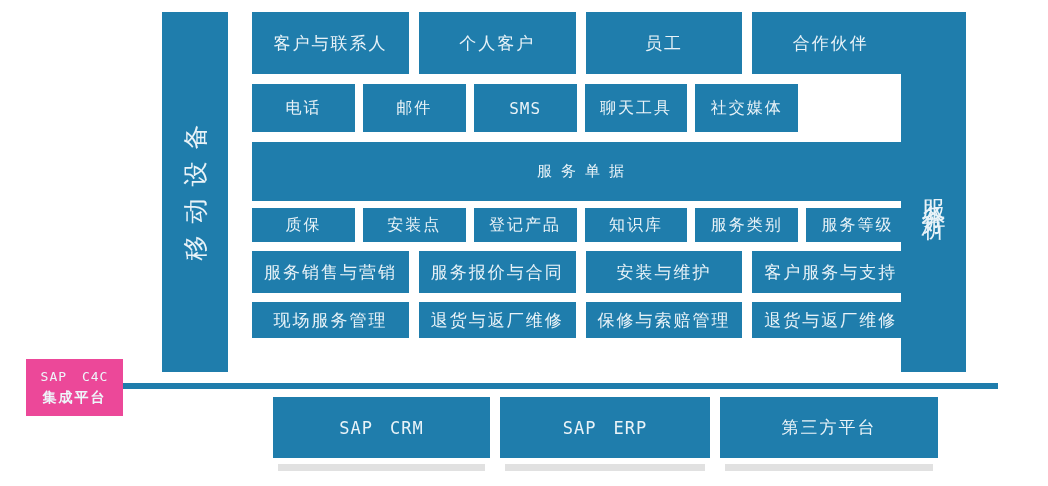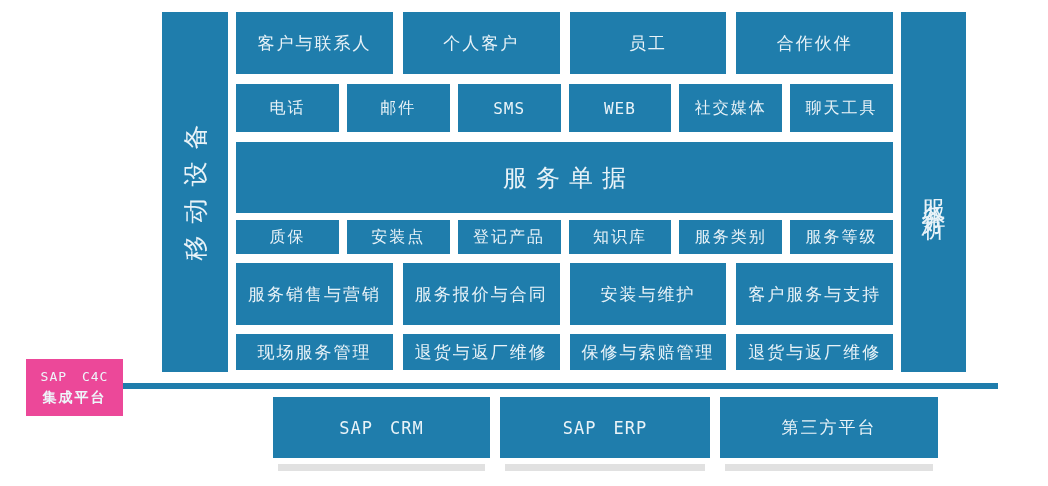--- a/index.html
+++ b/index.html
@@ -19,30 +19,30 @@
   .vbar { position:absolute; top:12px; width:66px; height:360px; background:#1f7dac;
           display:flex; align-items:center; justify-content:center; }
   .vbar-left  { left:162px; }
   .vbar-right { left:901px; width:65px; }
   .vlabel-rot { transform:rotate(-90deg); white-space:nowrap; color:#e9f3f8;
                 font-size:25px; letter-spacing:12px; text-indent:12px; }
   .vlabel-stack { writing-mode:vertical-rl; text-orientation:upright; color:#e9f3f8;
                   font-size:24px; letter-spacing:6px; }
 
   
-  .content { position:absolute; left:236px; top:12px; width:657px; }
+  .content { position:absolute; left:252px; top:12px; width:657px; }
   .grid { display:grid; }
   .g4 { grid-template-columns:repeat(4,1fr); column-gap:10px; }
   .g6 { grid-template-columns:repeat(6,1fr); column-gap:8px; }
   .r1 { margin-bottom:10px; } .r1 .box { height:62px; }
   .r2 { margin-bottom:10px;border-radius:21px; } .r2 .box { height:48px; font-size:16px; }
   .r3 { margin-bottom:7px; }
-  .r3 .box { height:71px; font-size:24px; letter-spacing:9px; text-indent:9px; }
+  .r3 .box { height:59px; font-size:15px; letter-spacing:9px; text-indent:9px; }
   .r4 { margin-bottom:9px; }  .r4 .box { height:34px; font-size:16px; }
-  .r5 { margin-bottom:9px; }  .r5 .box { height:62px; }
+  .r5 { margin-bottom:9px; }  .r5 .box { height:42px; }
   .r6 .box { height:36px; }
 
   
   .c4c-box {
     position:absolute; left:26px; top:359px; width:97px; height:57px;
     background:#ec4899; color:#eef6fa; z-index:2;
     display:flex; flex-direction:column; align-items:center; justify-content:center;
     row-gap:5px;
   }
   .c4c-line1 { font-size:13px; }
@@ -79,23 +79,22 @@
       <div class="box">客户与联系人</div>
       <div class="box">个人客户</div>
       <div class="box">员工</div>
       <div class="box">合作伙伴</div>
     </div>
 
     <div class="grid g6 r2">
       <div class="box">电话</div>
       <div class="box">邮件</div>
       <div class="box mono">SMS</div>
-      <div class="box mono">WEB</div>
+      <div class="box">聊天工具</div>
       <div class="box">社交媒体</div>
-      <div class="box">聊天工具</div>
     </div>
 
     <div class="grid r3">
       <div class="box">服务单据</div>
     </div>
 
     <div class="grid g6 r4">
       <div class="box">质保</div>
       <div class="box">安装点</div>
       <div class="box">登记产品</div>

